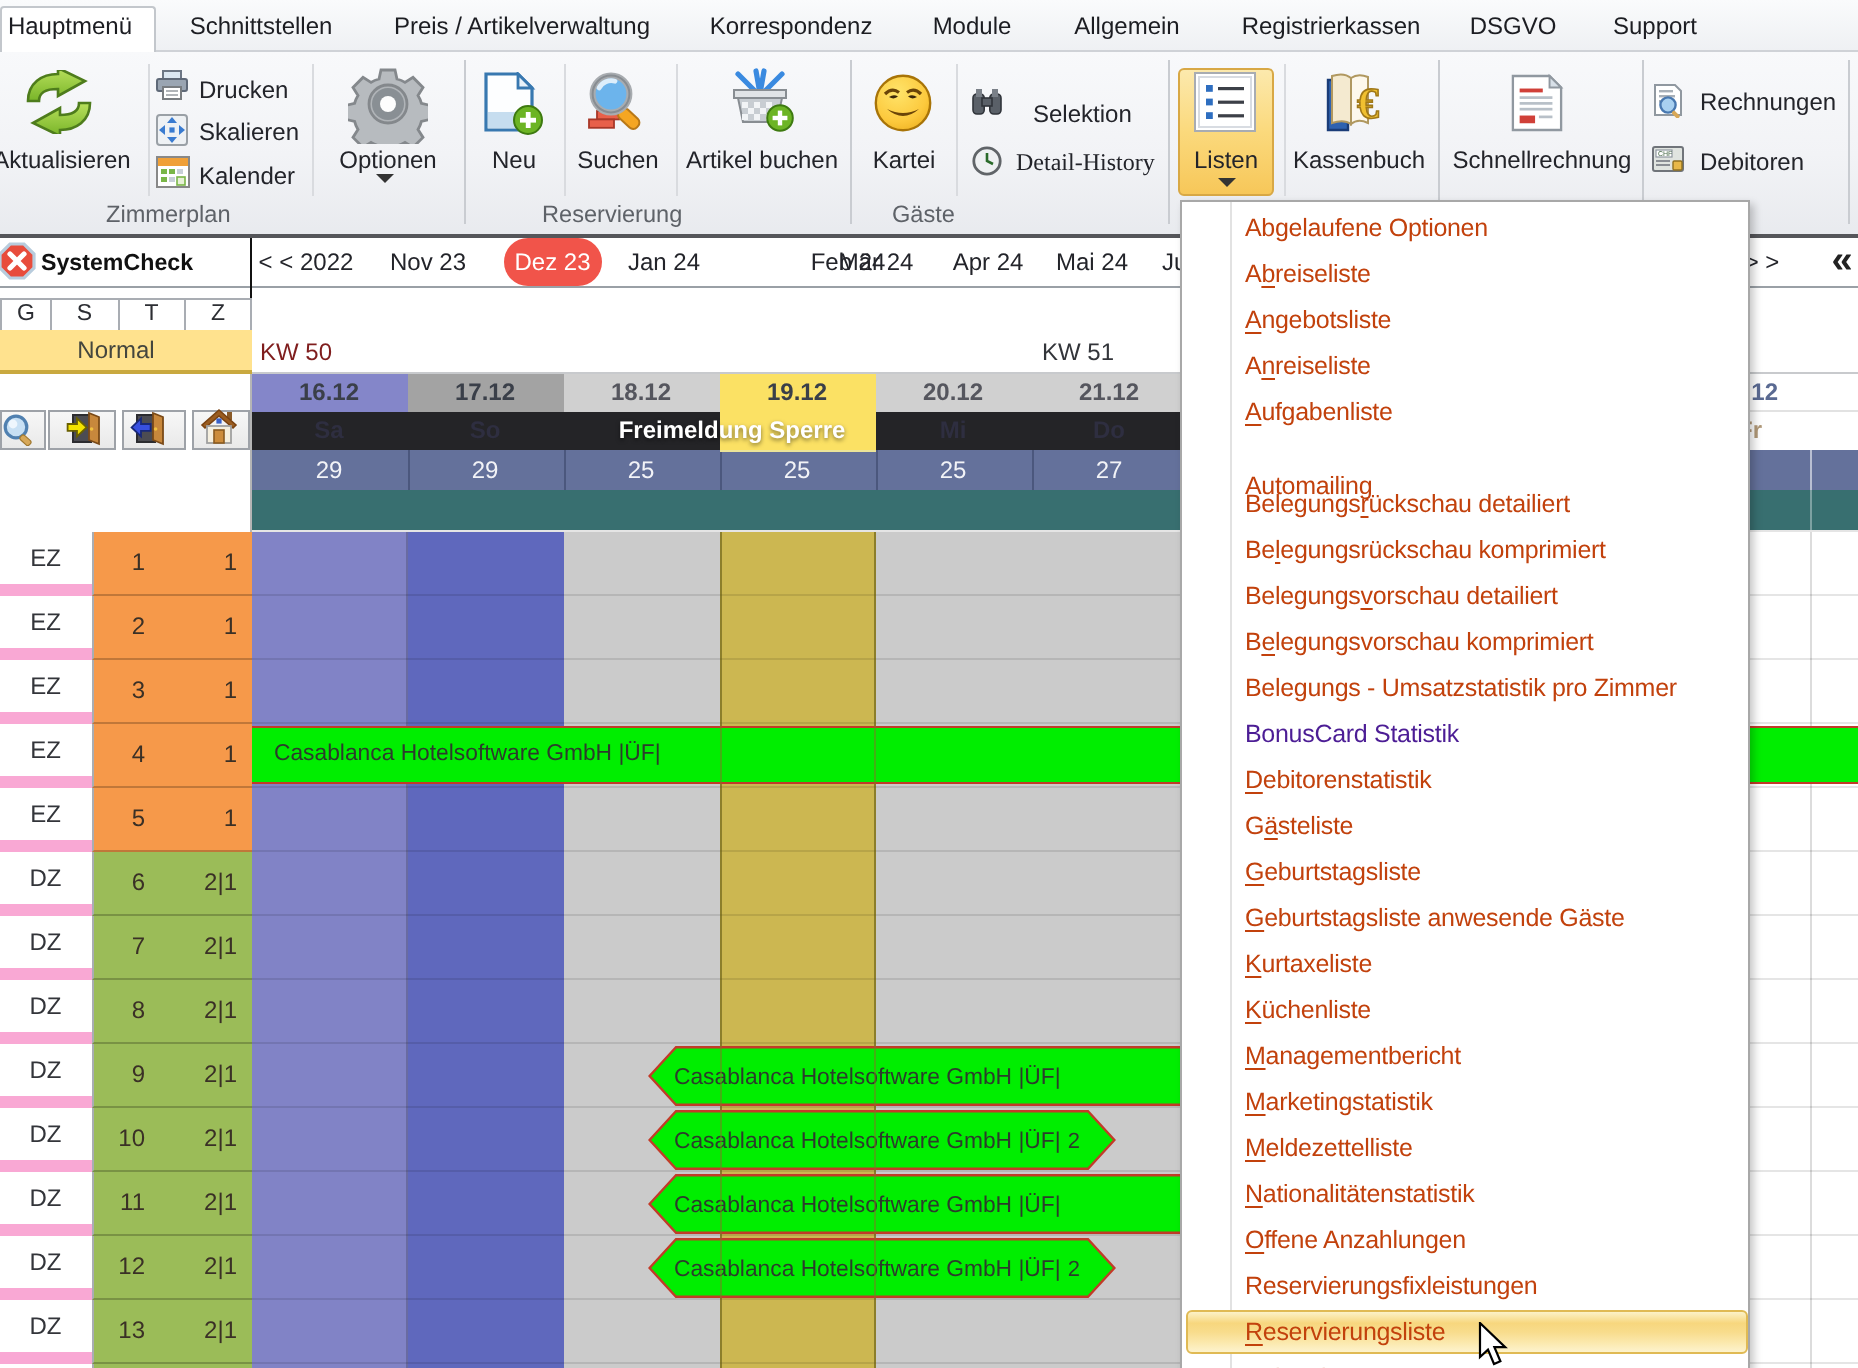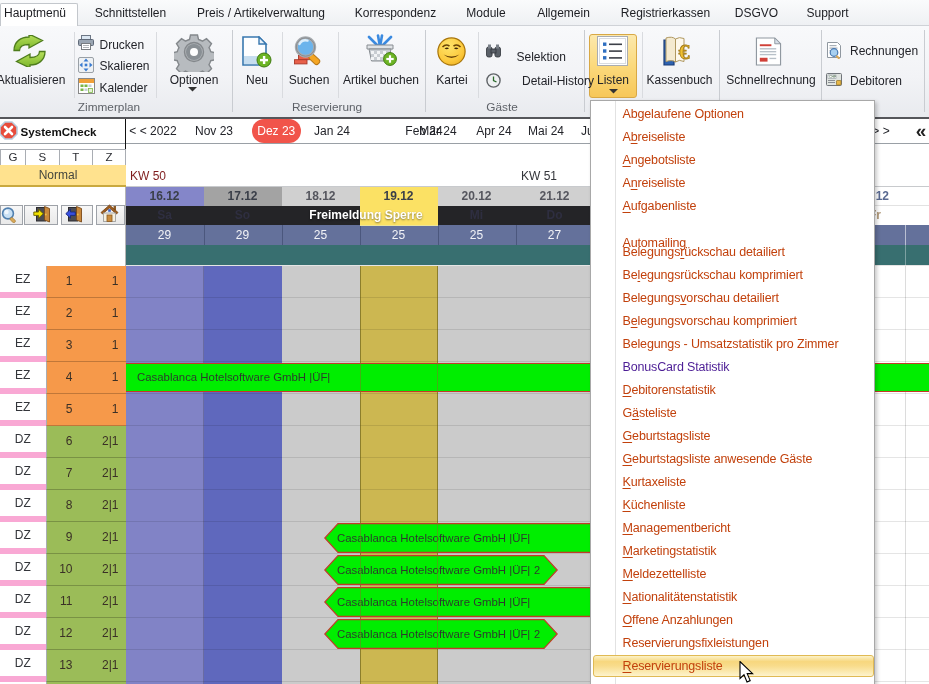--- a/index.html
+++ b/index.html
@@ -7,21 +7,21 @@
 .tx{position:absolute;white-space:nowrap;}
 
 #tabbar{left:0;top:0;width:929px;height:26px;background:linear-gradient(#fafbfc,#eef0f3);}
 #tabbar .line{position:absolute;left:0;top:25px;width:929px;height:1px;background:#cfd2d7;}
 .tab{position:absolute;top:0;height:26px;font-size:12px;color:#1c1d22;display:flex;align-items:center;justify-content:center;white-space:nowrap;}
 #activetab{position:absolute;left:0;top:3px;width:78px;height:23px;background:#fff;border:1px solid #c3c7cc;border-bottom:none;border-radius:2px 2px 0 0;box-sizing:border-box;}
 
 #ribbon{left:0;top:26px;width:929px;height:92.5px;background:linear-gradient(#f8f9fb 0%,#f2f3f6 55%,#e8eaee 100%);}
 .gdiv{position:absolute;top:4px;height:82px;width:1px;background:#c9ccd1;}
 .sdiv{position:absolute;top:6px;height:66px;width:1px;background:#d9dbdf;}
-.glabel{position:absolute;top:73.5px;height:12px;font-size:11.8px;color:#5e6268;text-align:center;}
+.glabel{position:absolute;top:73.5px;height:12px;font-size:11.8px;color:#5e6268;text-align:left;}
 .btext{position:absolute;top:46.5px;font-size:12px;color:#23242a;text-align:center;white-space:nowrap;}
 .stext{position:absolute;font-size:12px;color:#23242a;white-space:nowrap;}
 #ribbonline{left:0;top:116.5px;width:929px;height:2px;background:#55565a;}
 
 #listenbtn{position:absolute;left:589px;top:7.5px;width:48px;height:64.5px;background:linear-gradient(#fce9ad,#fbd97c 50%,#f7c759);border:1px solid #d8a845;border-radius:3px;box-sizing:border-box;}
 
 #syscheck{left:0;top:118.5px;width:929px;height:24px;background:#fff;border-bottom:1px solid #9aa0a6;box-sizing:content-box;}
 #blackdiv{left:124.5px;top:118.5px;width:1.5px;height:30px;background:#111;}
 .mtab{position:absolute;top:118.5px;height:24px;font-size:12px;color:#23242a;display:flex;align-items:center;justify-content:center;}
 #deztab{position:absolute;left:251.5px;top:118.5px;width:49.5px;height:24px;background:#f1544a;color:#fff;font-size:12px;display:flex;align-items:center;justify-content:center;border-radius:12px;}
@@ -81,21 +81,21 @@
   <div class="btext" style="left:-4px;width:70px;">Aktualisieren</div>
   <div class="stext" style="left:99.5px;top:11.5px;">Drucken</div>
   <div class="stext" style="left:99.5px;top:33px;">Skalieren</div>
   <div class="stext" style="left:99.5px;top:55px;">Kalender</div>
   <div class="btext" style="left:159px;width:70px;">Optionen</div>
   <div class="btext" style="left:237px;width:40px;">Neu</div>
   <div class="btext" style="left:285px;width:48px;">Suchen</div>
   <div class="btext" style="left:340px;width:82px;">Artikel buchen</div>
   <div class="btext" style="left:431px;width:42px;">Kartei</div>
   <div class="stext" style="left:505.5px;top:24px;margin-left:11px;">Selektion</div>
-  <div class="stext" style="left:522px;top:47.5px;">Detail-History</div>
+  <div class="stext" style="left:508px;top:47.5px;font-family:Liberation Serif, serif;">Detail-History</div>
   <div class="btext" style="left:589px;width:48px;">Listen</div>
   <div class="btext" style="left:645px;width:69px;">Kassenbuch</div>
   <div class="btext" style="left:726px;width:90px;">Schnellrechnung</div>
   <div class="stext" style="left:850px;top:18px;">Rechnungen</div>
   <div class="stext" style="left:850px;top:48px;">Debitoren</div>
   <div class="glabel" style="left:53px;width:112px;">Zimmerplan</div>
   <div class="glabel" style="left:271px;width:112px;">Reservierung</div>
   <div class="glabel" style="left:446px;width:112px;">Gäste</div>
 </div>
 <div class="ab" id="ribbonline"></div>

